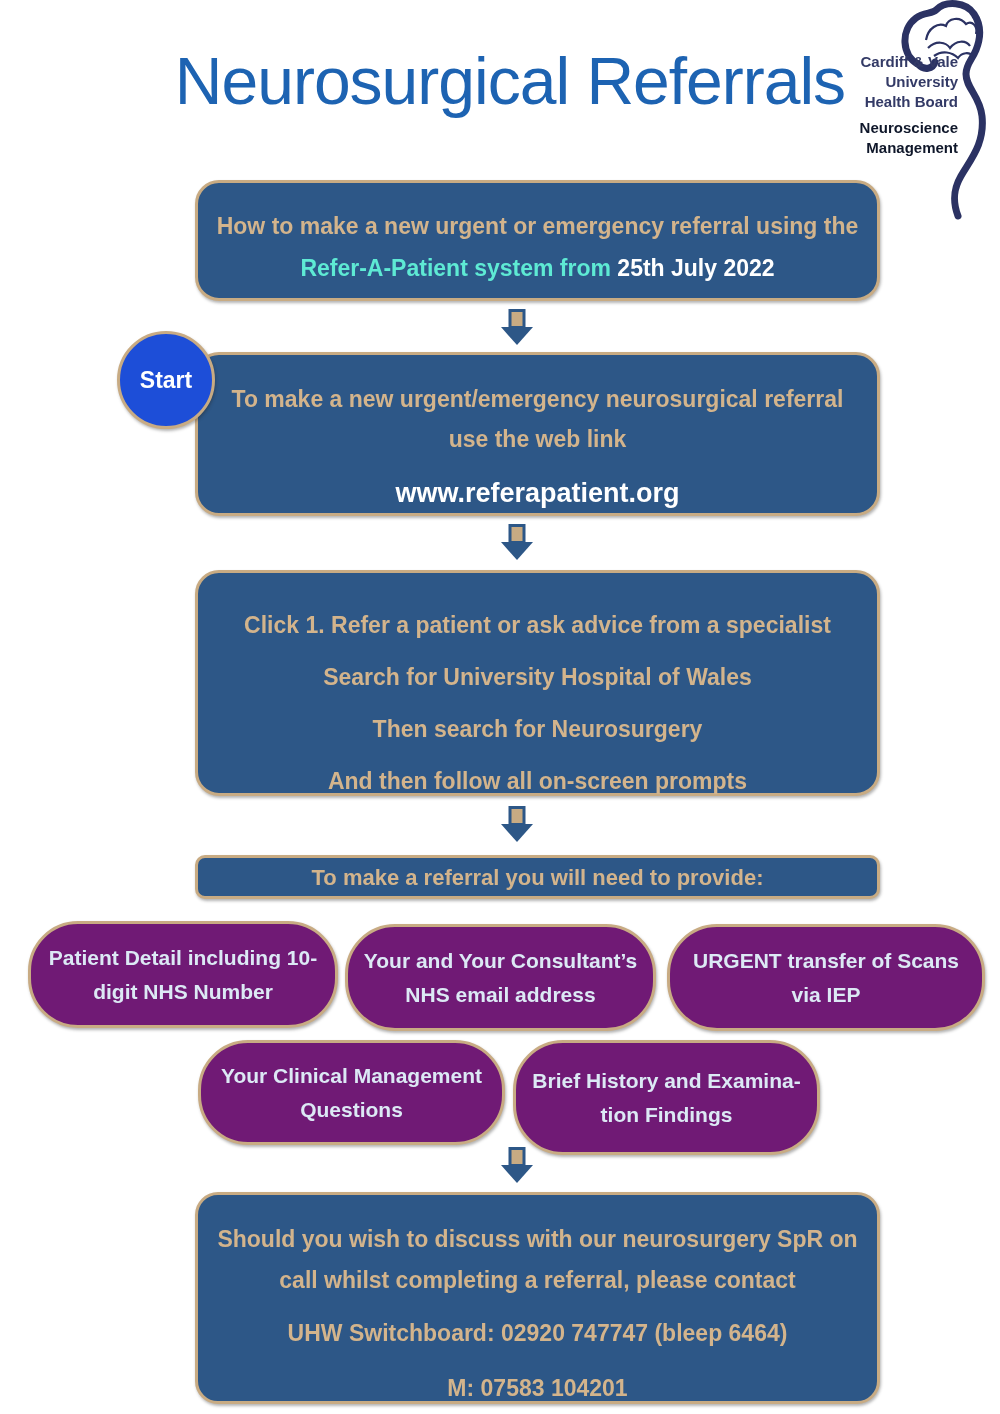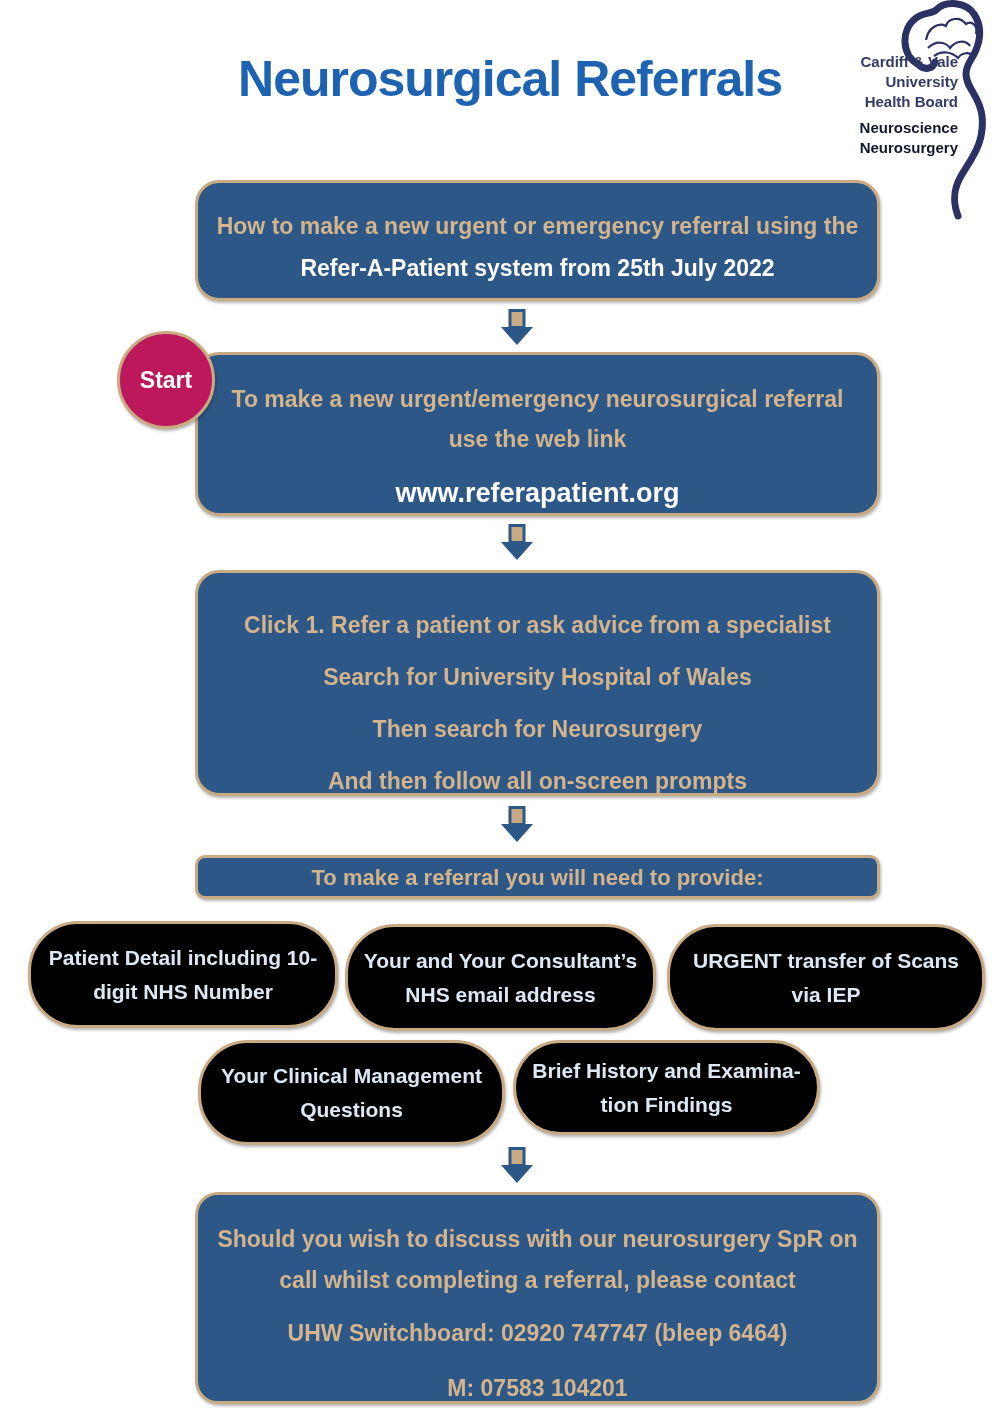--- a/index.html
+++ b/index.html
@@ -1,21 +1,21 @@
 <!DOCTYPE html>
 <html><head>
 <meta charset="utf-8">
 <style>
   html,body{margin:0;padding:0;background:#ffffff;}
   body{font-family:"Liberation Sans", sans-serif;}
   #page{position:relative;width:1000px;height:1414px;background:#ffffff;overflow:hidden;}
 
   .title{
-    position:absolute;left:100px;top:50px;width:820px;
-    text-align:center;font-size:50px;font-weight:bold;color:#1d63b2;
+    position:absolute;left:100px;top:43px;width:820px;
+    text-align:center;font-size:66px;font-weight:normal;color:#1d63b2;
     letter-spacing:-1px;
   }
 
   
   .logo{position:absolute;right:0;top:0;width:170px;height:222px;}
   .logo-svg{position:absolute;right:2px;top:0;}
   .logo-org{
     position:absolute;left:10px;top:52px;width:118px;text-align:right;
     font-size:15px;font-weight:bold;color:#333a66;line-height:20px;
   }
@@ -24,61 +24,61 @@
     font-size:15px;font-weight:bold;color:#0f172a;line-height:20px;
   }
 
   
   .fbox{
     position:absolute;left:175px;width:685px;box-sizing:border-box;
     background:#2d5787;border:3px solid #c8ab83;border-radius:24px;
     box-shadow:1px 2px 3px rgba(40,40,40,0.35);
     color:#d3b48c;font-weight:bold;text-align:center;margin-left:20px;
   }
-  .tan{color:#ffffff;}
+  .tan{color:#5eead4;}
   .white{color:#ffffff;}
 
   .box1{top:180px;height:121px;font-size:23px;padding-top:22px;line-height:42px;}
   .box2{top:352px;height:164px;font-size:23px;padding-top:24px;line-height:40px;}
   .box2 .weblink{
     display:inline-block;margin-top:14px;font-size:27px;color:#ffffff;
     text-underline-offset:5px;cursor:pointer;
   }
   .box3{top:570px;height:226px;font-size:23px;padding-top:26px;}
   .box3 .bline{line-height:52px;}
   .bar{
     top:855px;height:44px;border-radius:10px;font-size:22px;
     line-height:39px;
   }
   .box4{top:1192px;height:212px;font-size:23px;padding-top:24px;border-radius:23px;}
   .box4 .bline{line-height:41px;}
   .box4 .bline.gap{margin-top:9px;line-height:46px;}
 
   .start-circle{
     position:absolute;left:117px;top:331px;width:98px;height:98px;
-    background:#be185d;border:3px solid #c8ab83;border-radius:50%;
+    background:#1d4ed8;border:3px solid #c8ab83;border-radius:50%;
     box-sizing:border-box;z-index:6;
     display:flex;align-items:center;justify-content:center;
     color:#ffffff;font-size:23px;font-weight:bold;
     box-shadow:1px 2px 3px rgba(40,40,40,0.35);
   }
 
   .pill{
     position:absolute;box-sizing:border-box;height:107px;
-    background:#000000;border:3px solid #c8ab83;border-radius:50px;
+    background:#701a75;border:3px solid #c8ab83;border-radius:50px;
     box-shadow:1px 2px 3px rgba(40,40,40,0.35);
     color:#dce9f5;font-size:21px;font-weight:bold;text-align:center;
     display:flex;flex-direction:column;align-items:center;justify-content:center;
     line-height:34px;padding:0 14px;
   }
   .pillA{left:28px;top:921px;width:310px;}
   .pillB{left:345px;top:924px;width:311px;}
   .pillC{left:667px;top:924px;width:318px;}
   .pillD{left:198px;top:1040px;width:307px;height:105px;}
-  .pillE{left:513px;top:1040px;width:307px;height:95px;}
+  .pillE{left:513px;top:1040px;width:307px;height:115px;}
 
   .arrow{position:absolute;left:496px;width:42px;height:38px;}
   .a1{top:309px;} .a2{top:524px;} .a3{top:806px;} .a4{top:1147px;}
 </style>
 </head>
 <body>
 
 <div id="page">
 
   <div class="title">Neurosurgical Referrals</div>
@@ -91,21 +91,21 @@
       <path d="M40 48 C48 40 58 42 62 48 C68 40 78 40 82 46" fill="none" stroke="#2b3263" stroke-width="2.2"></path>
       <path d="M46 56 C54 50 64 52 70 58 C74 52 82 52 84 56" fill="none" stroke="#2b3263" stroke-width="2.2"></path>
     </svg>
     <div class="logo-org">
       <div>Cardiff &amp; Vale</div>
       <div>University</div>
       <div>Health Board</div>
     </div>
     <div class="logo-dept">
       <div>Neuroscience</div>
-      <div>Neurosurgery</div>
+      <div>Management</div>
     </div>
   </div>
 
   <div class="fbox box1">
     <div class="bline">How to make a new urgent or emergency referral using the</div>
     <div class="bline"><span class="tan">Refer-A-Patient system from </span><span class="white">25th July 2022</span></div>
   </div>
 
   <svg class="arrow a1" viewBox="0 0 42 38" xmlns="http://www.w3.org/2000/svg">
     <rect x="14" y="1.5" width="14" height="17" fill="#c8ab83" stroke="#2d5787" stroke-width="3"></rect>

